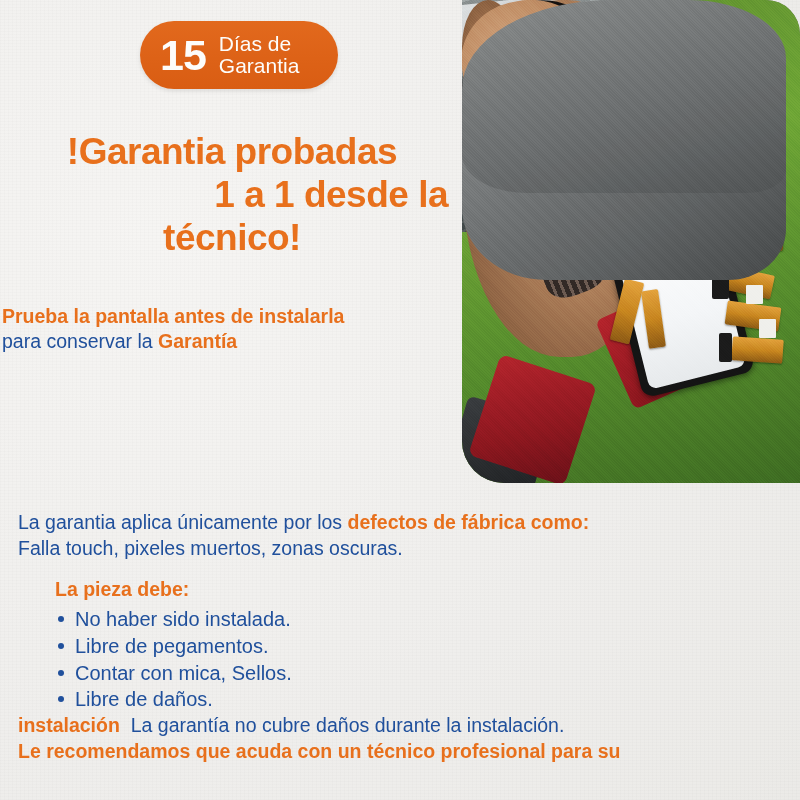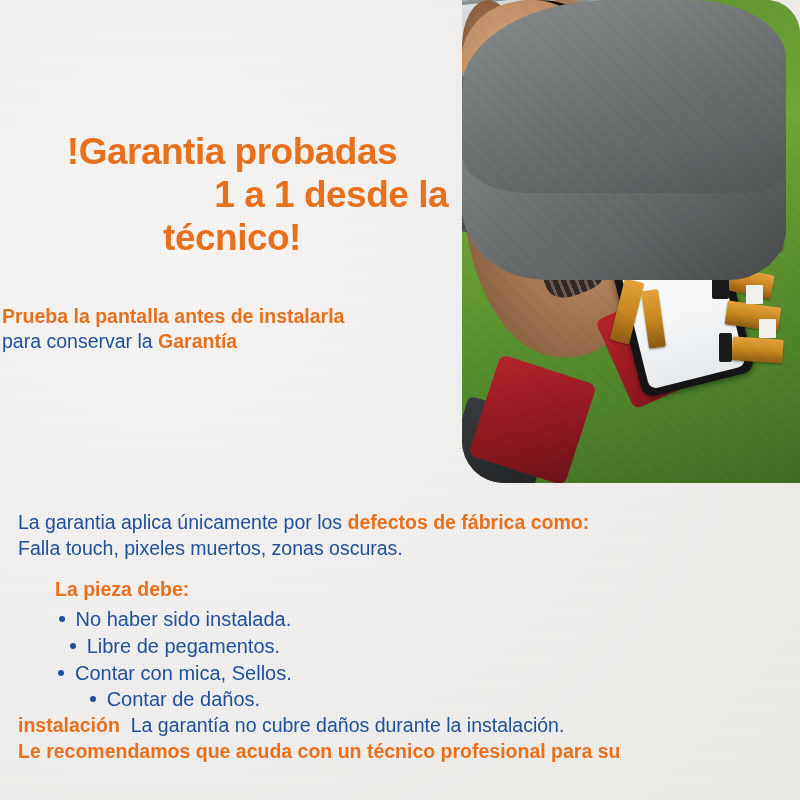--- a/index.html
+++ b/index.html
@@ -193,41 +193,48 @@
   #list-title{
     position:absolute;left:55px;top:578px;
     color:#e8701c;font-weight:bold;font-size:19.5px;
   }
   #bullets{
     position:absolute;left:58px;top:606px;
     margin:0;padding:0;list-style:none;
   }
   #bullets li{
     color:#20509c;font-size:20px;line-height:1.34;
-    display:flex;align-items:baseline;justify-content:center;
+    display:flex;align-items:baseline;
   }
   #bullets li .dot{
     width:6px;height:6px;border-radius:50%;background:#20509c;
     display:inline-block;margin-right:11px;flex:0 0 auto;
     position:relative;top:-4px;
   }
 
   #para2{
     position:absolute;left:18px;top:713px;width:772px;
     font-size:19.5px;line-height:1.32;
   }
   #para2 .b1{color:#e8701c;font-weight:bold;}
   #para2 .b2{color:#20509c;}
   #para2 .q-line{display:block;}
 </style>
 </head>
 <body>
 
 <div id="page">
 
+  <div id="badge">
+    <span class="num">15</span>
+    <span class="words">
+      <span>Días de</span><br>
+      <span>Garantia</span>
+    </span>
+  </div>
 
   <div id="photo">
     <div class="layer mat"></div>
     <div class="layer trays"></div>
     <div class="layer tray-lines"></div>
     <div class="layer tray-white"></div>
 
     <div class="bundle" style="left:44%;top:10%;width:5%;height:30%;">
         <span class="band" style="top:48%"></span>
       </div>
@@ -304,21 +311,21 @@
     <li>
         <span class="dot"></span>
         <span>Libre de pegamentos.</span>
       </li>
     <li>
         <span class="dot"></span>
         <span>Contar con mica, Sellos.</span>
       </li>
     <li>
         <span class="dot"></span>
-        <span>Contar de daños.</span>
+        <span>Libre de daños.</span>
       </li>
   </ul>
 
   <div id="para2">
     <span class="q-line"><span class="b1">instalación</span>&nbsp;&nbsp;<span class="b2">La garantía no cubre daños durante la instalación.</span></span>
     <span class="q-line b1">Le recomendamos que acuda con un técnico profesional para su</span>
   </div>
 
 </div>
 

